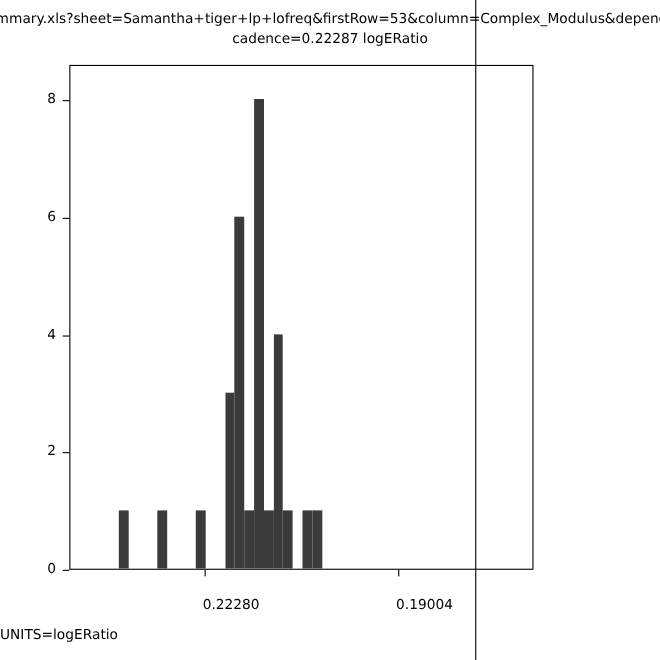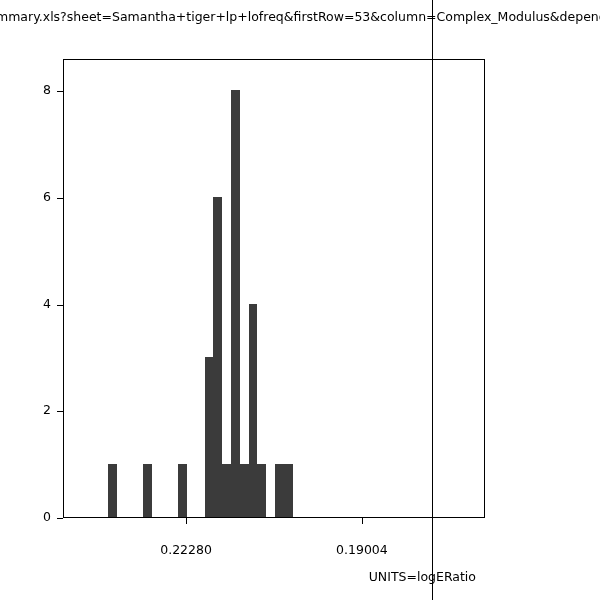--- a/index.html
+++ b/index.html
@@ -94,37 +94,39 @@
     background: #000000;
   }
   .xlabel-wrap {
     position: absolute;
     top: 543px;
     font-size: 12.5px;
     line-height: 14px;
     text-align: center;
     transform: translateX(-50%);
     white-space: nowrap;
+    margin-left: 24px;
   }
   .axis-title {
     position: absolute;
     top: 569px;
     left: 0;
     width: 476px;
-    text-align: right;
+    text-align: left;
     font-size: 12.5px;
   }
 </style>
 </head>
 <body>
 
 <div id="root">
 
   <div class="title-block">
     <span class="title-line1">mmary.xls?sheet=Samantha+tiger+lp+lofreq&amp;firstRow=53&amp;column=Complex_Modulus&amp;depend</span>
+    <span class="title-line2">cadence=0.22287 logERatio</span>
   </div>
 
   <div class="plot-frame">
     <div class="bars-layer" id="bars-layer">
         <div class="bar" style="left: 43.96px; width: 8.79px; height: 53.37px; background: rgb(59, 59, 59);"></div>
         <div class="bar" style="left: 79.13px; width: 8.79px; height: 53.37px; background: rgb(59, 59, 59);"></div>
         <div class="bar" style="left: 114.29px; width: 8.79px; height: 53.37px; background: rgb(59, 59, 59);"></div>
         <div class="bar" style="left: 140.67px; width: 8.79px; height: 160.12px; background: rgb(59, 59, 59);"></div>
         <div class="bar" style="left: 149.46px; width: 8.79px; height: 320.23px; background: rgb(59, 59, 59);"></div>
         <div class="bar" style="left: 158.25px; width: 8.79px; height: 53.37px; background: rgb(59, 59, 59);"></div>

